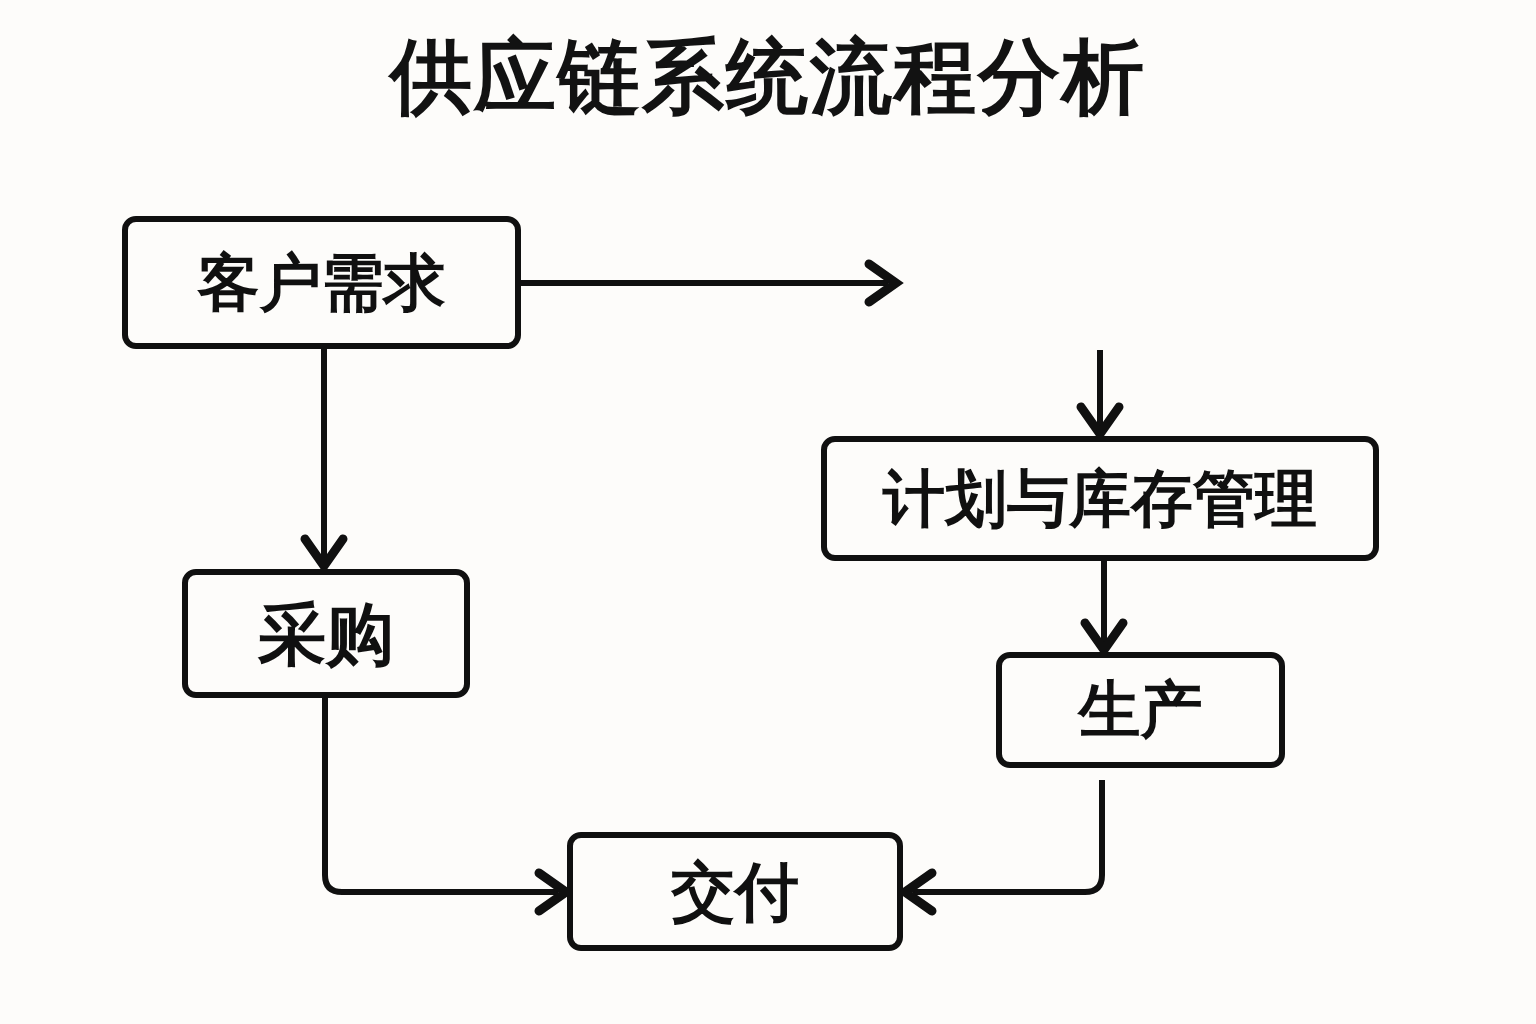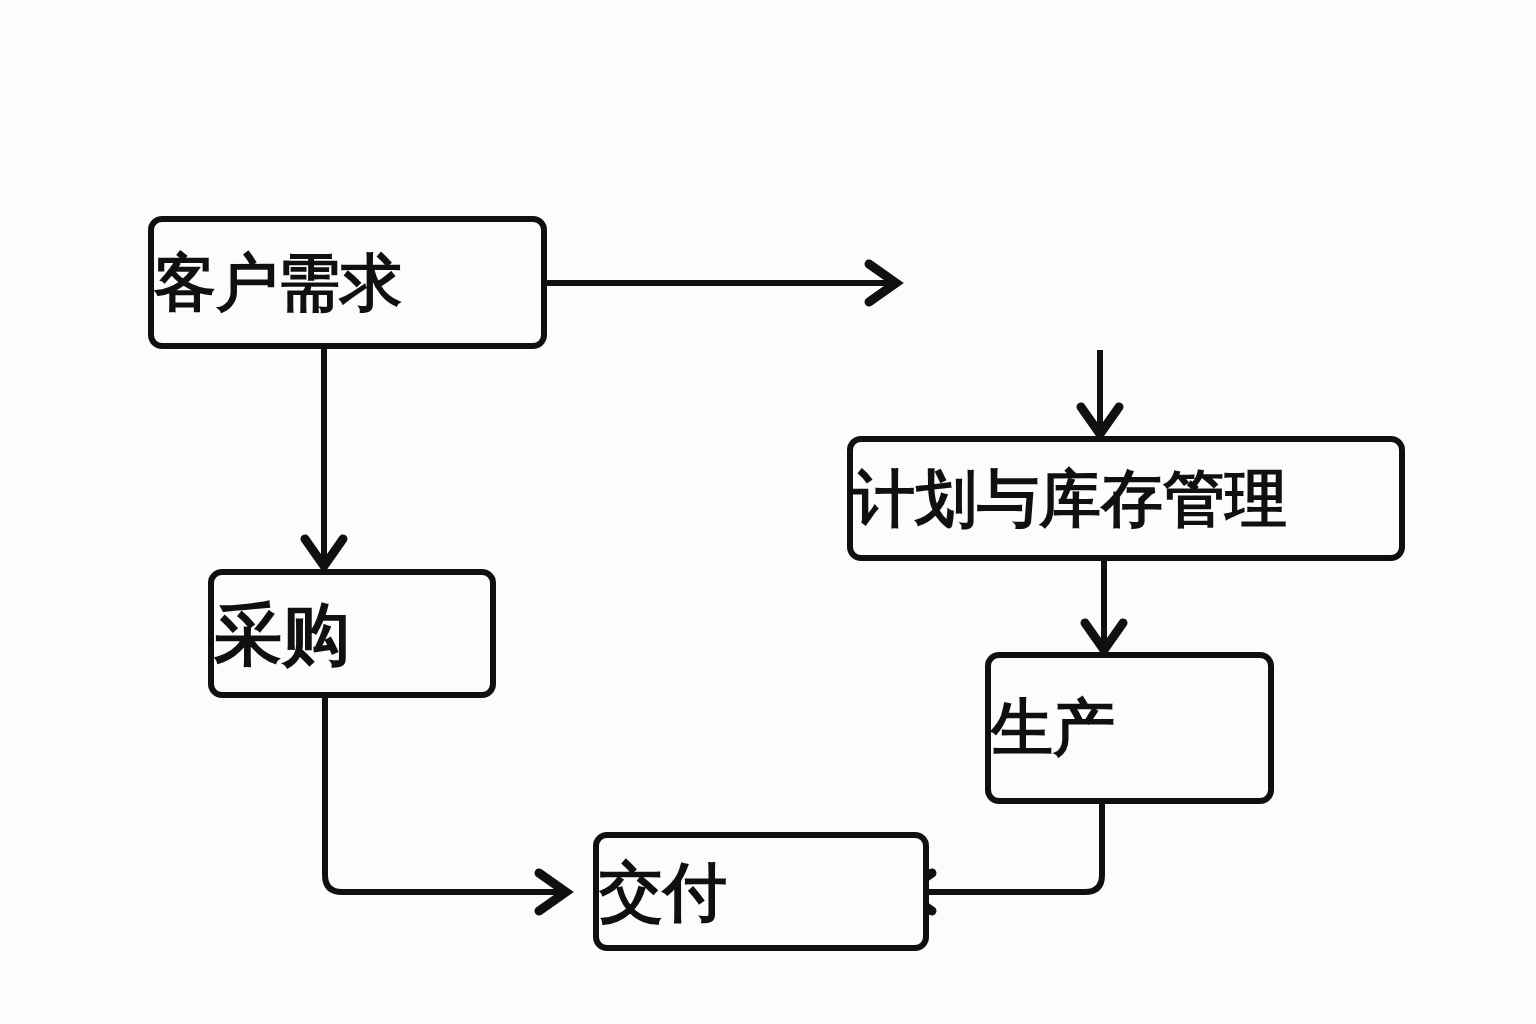--- a/index.html
+++ b/index.html
@@ -34,25 +34,25 @@
     white-space: nowrap;
   }
   .node {
     position: absolute;
     box-sizing: border-box;
     border: 6px solid #101010;
     border-radius: 14px;
     background: #fdfcfa;
     display: flex;
     align-items: center;
+    justify-content: center;
     color: #101010;
     font-weight: 800;
     line-height: 1;
     white-space: nowrap;
-    margin-left: 26px;
   }
   .node-label {
     display: block;
     font-weight: 800;
   }
   #node-customer-demand {
     left: 122px;  top: 216px;  width: 399px;  height: 133px;
     font-size: 62px;
   }
   #node-order-processing {
@@ -61,21 +61,21 @@
   }
   #node-planning-inventory {
     left: 821px;  top: 436px;  width: 558px;  height: 125px;
     font-size: 62px;
   }
   #node-procurement {
     left: 182px;  top: 569px;  width: 288px;  height: 129px;
     font-size: 68px;
   }
   #node-production {
-    left: 959px;  top: 652px;  width: 289px;  height: 152px;
+    left: 996px;  top: 652px;  width: 289px;  height: 116px;
     font-size: 62px;
   }
   #node-delivery {
     left: 567px;  top: 832px;  width: 336px;  height: 119px;
     font-size: 64px;
   }
   #edges {
     position: absolute;
     left: 0; top: 0;
     width: 1536px;
@@ -95,20 +95,21 @@
     stroke-width: 9;
     stroke-linecap: round;
     stroke-linejoin: miter;
   }
 </style>
 </head>
 <body>
 
 <div id="canvas">
 
+  <div id="title">供应链系统流程分析</div>
 
   <svg id="edges" viewBox="0 0 1536 1024">
 
     <g>
       <path class="edge-path" d="M 521 283 L 888 283"></path>
       <path class="arrow-head" d="M 869 264 L 896 283 L 869 302"></path>
     </g>
 
     <g>
       <path class="edge-path" d="M 324 349 L 324 558"></path>

